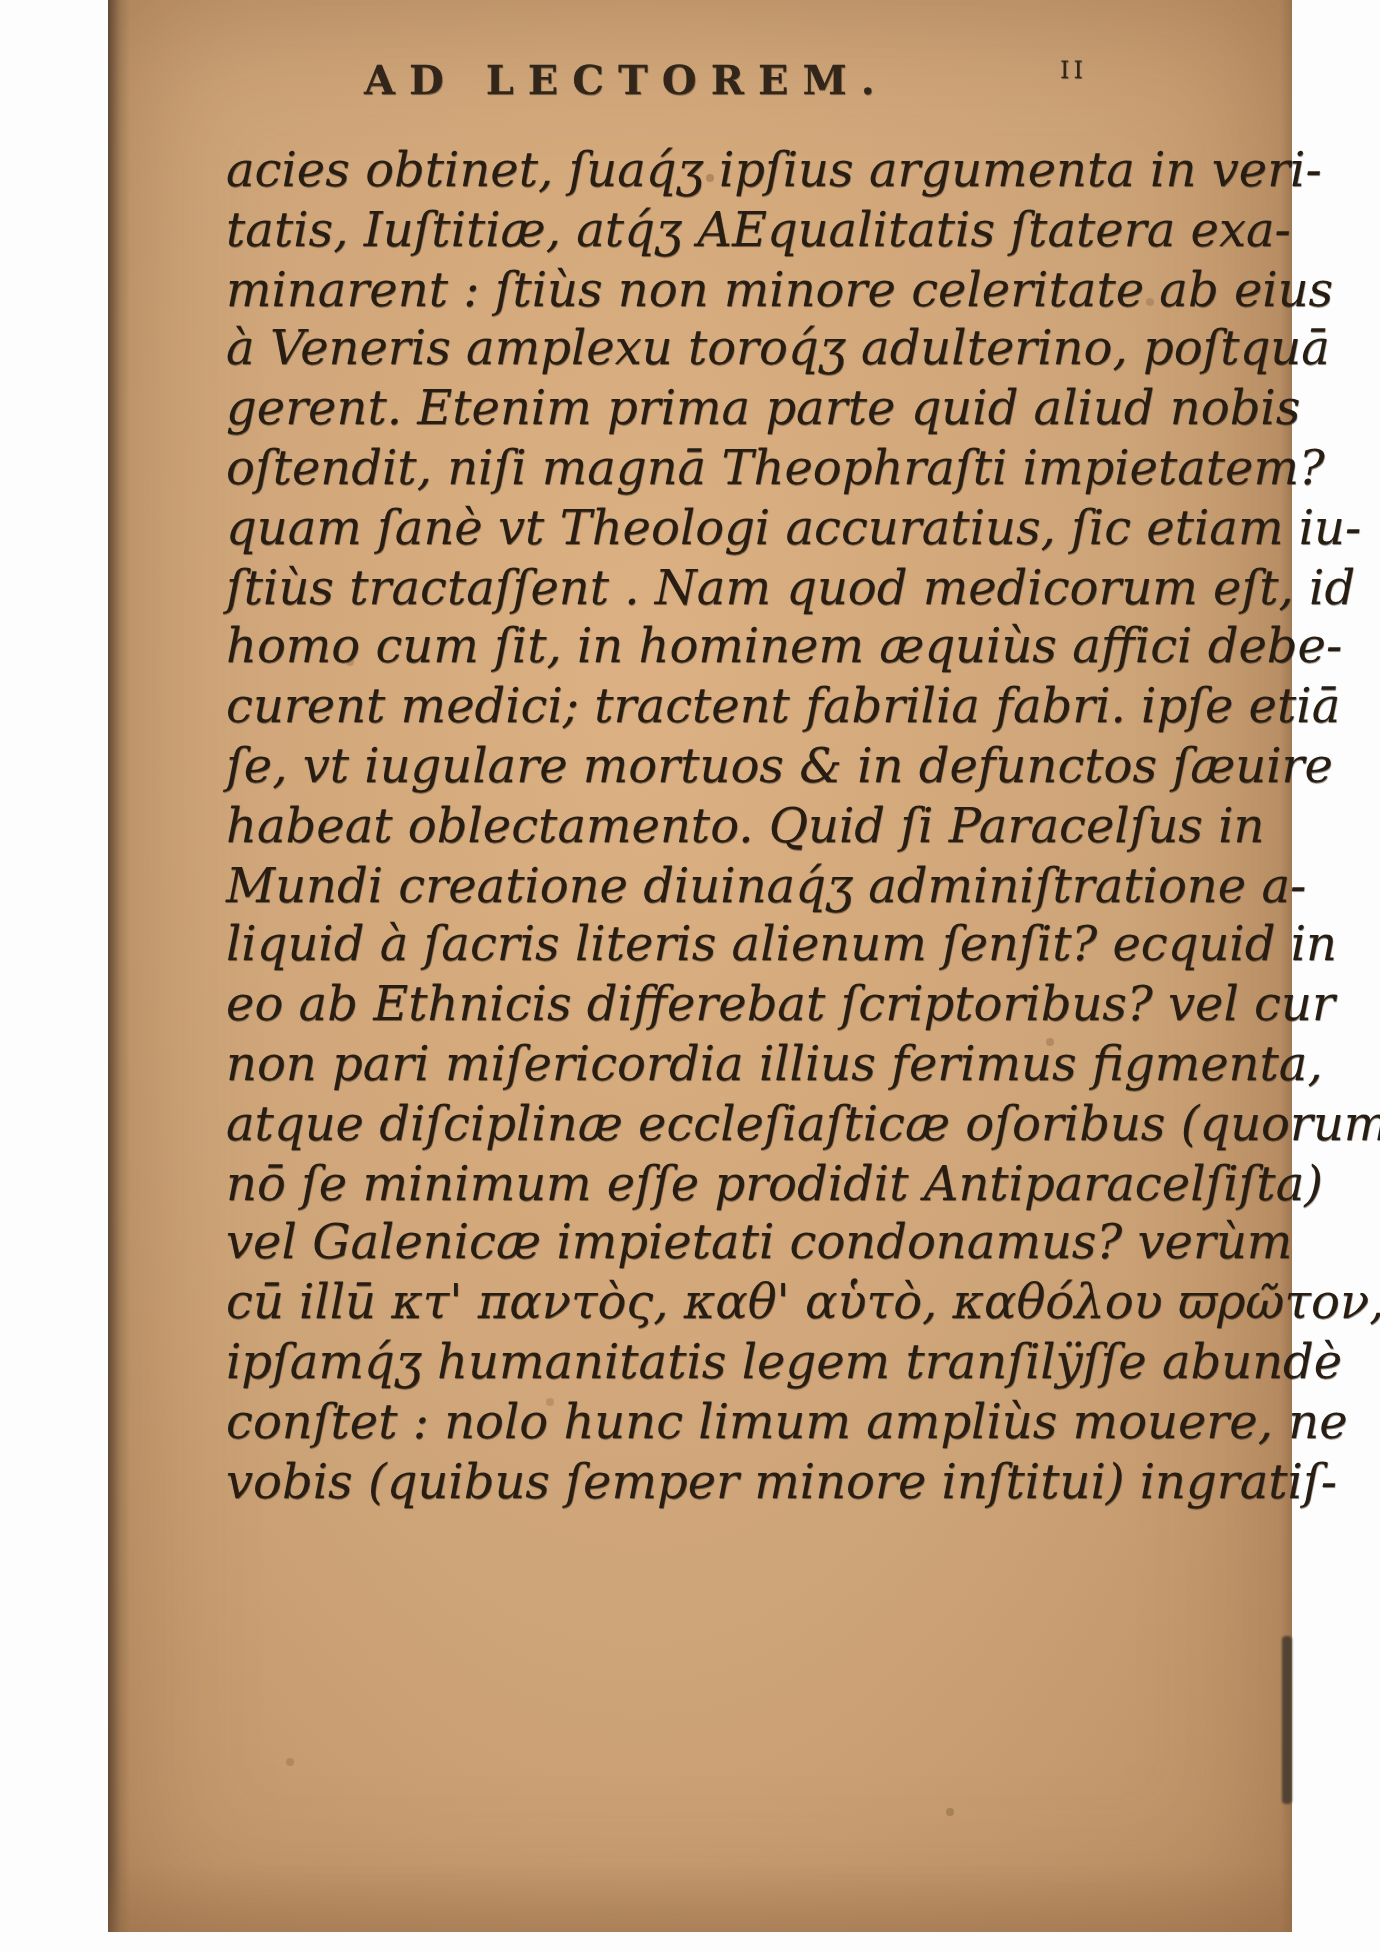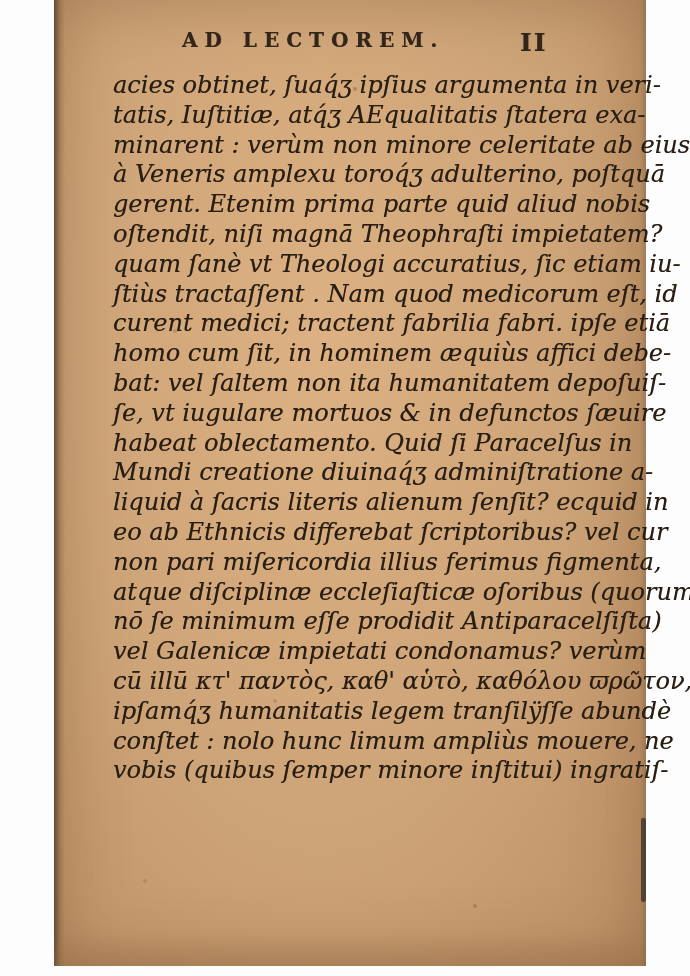--- a/index.html
+++ b/index.html
@@ -80,24 +80,24 @@
     left: 128px;
     top: 0;
     font-size: 20px;
     font-weight: bold;
     letter-spacing: 7px;
     white-space: nowrap;
     text-shadow: 0.3px 0.3px 0.4px rgba(50,38,26,0.6);
   }
   .page-number {
     position: absolute;
-    left: 466px;
+    left: 476px;
     top: 0;
-    font-size: 25px;
-    font-weight: bold;
+    font-size: 12px;
+    font-weight: normal;
     letter-spacing: 2px;
     text-shadow: 0.3px 0.3px 0.4px rgba(50,38,26,0.6);
   }
   .text-block {
     position: absolute;
     left: 45px;
     top: 71px;
     width: 470px;
     color: #281d12;
     margin-left: 14px;
@@ -125,29 +125,28 @@
     <div class="specks"></div>
 
     <div class="header-row">
       <div class="running-title">AD LECTOREM.</div>
       <div class="page-number">II</div>
     </div>
 
     <div class="text-block">
         <div class="line">acies obtinet, ſuaq́ʒ ipſius argumenta in veri-</div>
         <div class="line">tatis, Iuſtitiæ, atq́ʒ AEqualitatis ſtatera exa-</div>
-        <div class="line">minarent : verùm non minore celeritate ab eius</div>
+        <div class="line">minarent : ſtiùs non minore celeritate ab eius</div>
         <div class="line">à Veneris amplexu toroq́ʒ adulterino, poſtquā</div>
         <div class="line">gerent.  Etenim prima parte quid aliud nobis</div>
         <div class="line">oſtendit, niſi magnā Theophraſti impietatem?</div>
         <div class="line">quam ſanè vt Theologi accuratius, ſic etiam iu-</div>
         <div class="line">ſtiùs tractaſſent . Nam quod medicorum eſt, id</div>
+        <div class="line">homo cum ſit, in hominem æquiùs affici debe-</div>
         <div class="line">curent medici; tractent fabrilia fabri. ipſe etiā</div>
-        <div class="line">homo cum ſit, in hominem æquiùs affici debe-</div>
-        <div class="line">bat: vel ſaltem non ita humanitatem depoſuiſ-</div>
         <div class="line">ſe, vt iugulare mortuos &amp; in defunctos ſæuire</div>
         <div class="line">habeat oblectamento.  Quid ſi Paracelſus in</div>
         <div class="line">Mundi creatione diuinaq́ʒ adminiſtratione a-</div>
         <div class="line">liquid à ſacris literis alienum ſenſit? ecquid in</div>
         <div class="line">eo ab Ethnicis differebat ſcriptoribus? vel cur</div>
         <div class="line">non pari miſericordia illius ferimus figmenta,</div>
         <div class="line">atque diſciplinæ eccleſiaſticæ oſoribus (quorum</div>
         <div class="line">nō ſe minimum eſſe prodidit Antiparacelſiſta)</div>
         <div class="line">vel Galenicæ impietati condonamus? verùm</div>
         <div class="line">cū illū κτ' παντὸς, καθ' αὑτὸ, καθόλου ϖρῶτον,</div>

